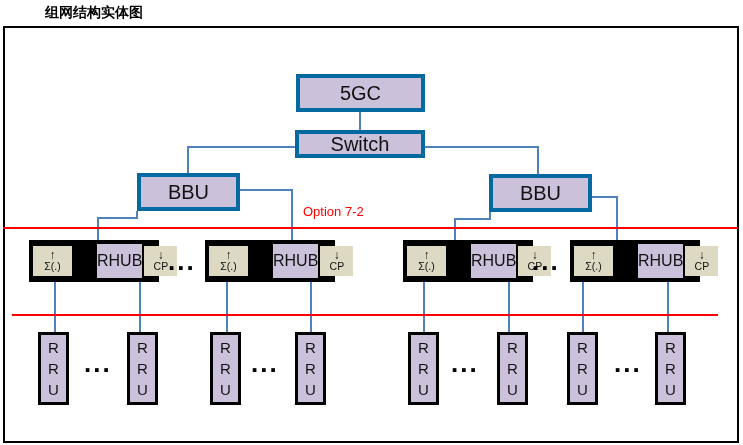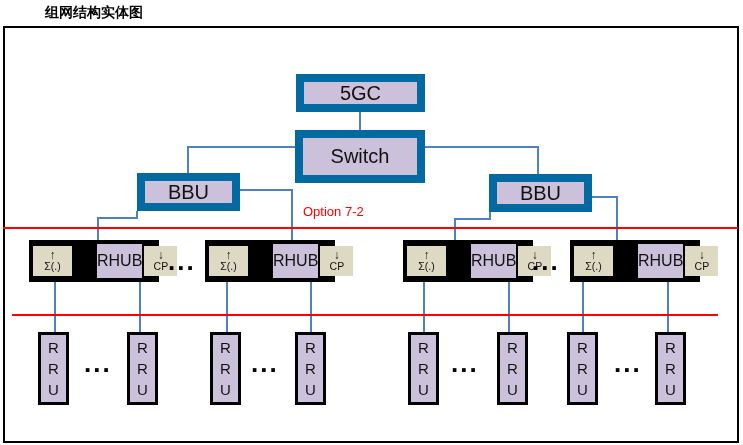--- a/index.html
+++ b/index.html
@@ -5,23 +5,23 @@
   * { margin:0; padding:0; box-sizing:border-box; }
   html,body { width:743px; height:445px; background:#fff; font-family:"Liberation Sans", sans-serif; }
   #stage { position:relative; width:743px; height:445px; background:#fff; overflow:hidden;text-decoration:underline; }
 
   .top-label { position:absolute; left:45px; top:4px; font-size:14px; font-weight:bold; color:#000; }
 
   .frame { position:absolute; left:3px; top:26px; width:736px; height:417px; border:2px solid #000; background:#fff; }
 
   .diagram-title { position:absolute; left:12px; top:33px; font-size:20px; color:#1a1a1a; }
 
-  .node { position:absolute; background:#ccc1da; border:8px solid #0369a1; display:flex; align-items:center; justify-content:center; font-size:20px; color:#111; }
+  .node { position:absolute; background:#ccc1da; border:4px solid #0369a1; display:flex; align-items:center; justify-content:center; font-size:20px; color:#111; }
   .node-5gc    { left:296px; top:74px;  width:129px; height:38px; }
-  .node-switch { left:295px; top:130px; width:130px; height:53px;text-align:center; }
+  .node-switch { left:295px; top:130px; width:130px; height:28px;text-align:center; }
   .node-bbu-l  { left:137px; top:173px; width:103px; height:38px; }
   .node-bbu-r  { left:489px; top:174px; width:103px; height:38px; }
 
   .red-label { position:absolute; color:#ff0000; font-size:13px; }
   .label-opt72 { left:303px; top:204px; }
   .label-opt8  { left:320px; top:287px; }
 
   .redline { position:absolute; height:1.6px; background:#ff0000; }
   .redline-1 { left:3px;  top:227px; width:735px; }
   .redline-2 { left:12px; top:314px; width:706px; }

